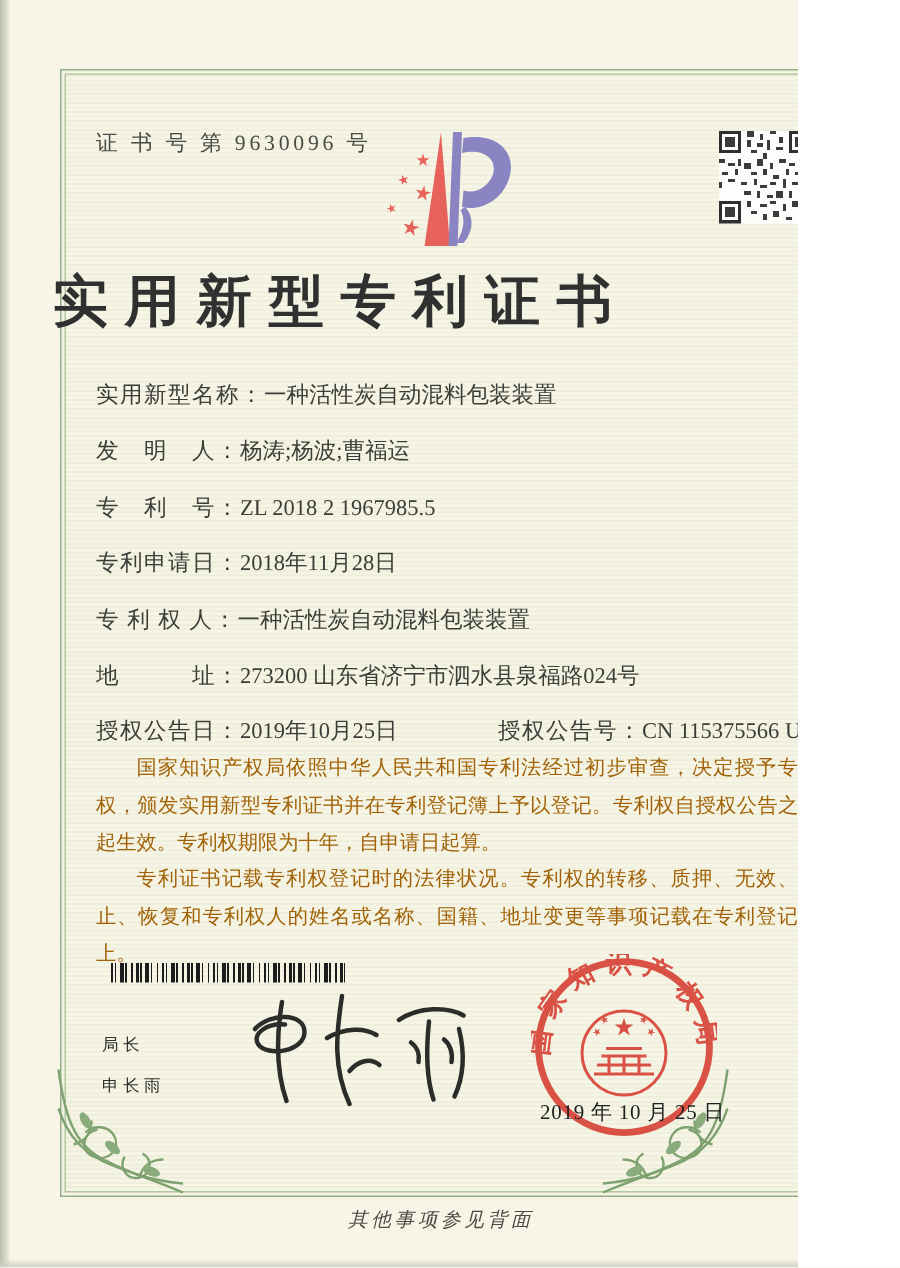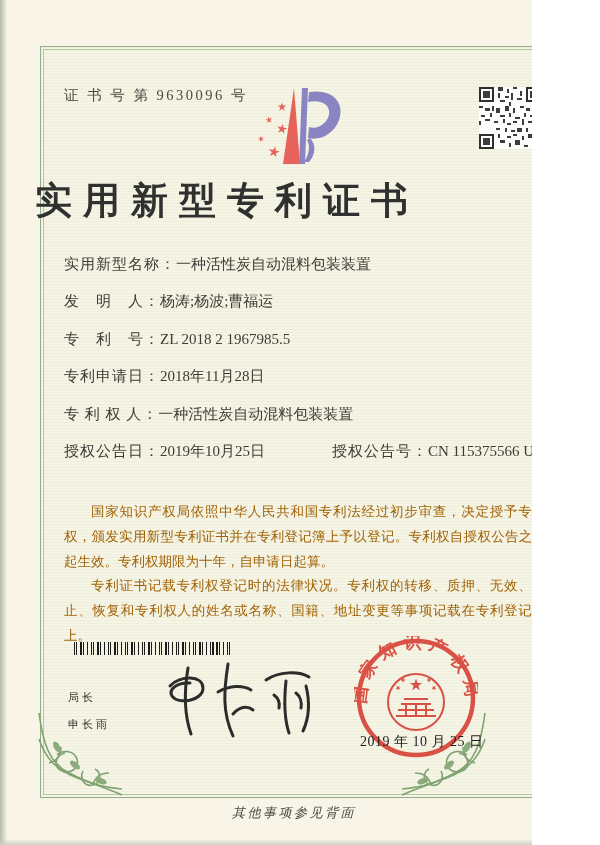--- a/index.html
+++ b/index.html
@@ -134,20 +134,23 @@
     <div class="row">
       <span class="lbl">专　利　号：</span><span>ZL 2018 2 1967985.5</span>
     </div>
     <div class="row">
       <span class="lbl">专利申请日：</span><span>2018年11月28日</span>
     </div>
     <div class="row">
       <span class="lbl">专 利 权 人：</span><span>一种活性炭自动混料包装装置</span>
     </div>
     <div class="row">
+      <span class="lbl">地　　　址：</span><span>273200 山东省济宁市泗水县泉福路024号</span>
+    </div>
+    <div class="row">
       <span class="lbl">授权公告日：</span><span>2019年10月25日</span>
       <span class="grant-no"><span class="lbl">授权公告号：</span><span>CN 115375566 U</span></span>
     </div>
   </div>
 
   <div class="abs paras">
     <p>国家知识产权局依照中华人民共和国专利法经过初步审查，决定授予专利权，颁发实用新型专利证书并在专利登记簿上予以登记。专利权自授权公告之日起生效。专利权期限为十年，自申请日起算。</p>
     <p>专利证书记载专利权登记时的法律状况。专利权的转移、质押、无效、终止、恢复和专利权人的姓名或名称、国籍、地址变更等事项记载在专利登记簿上。</p>
   </div>
 

